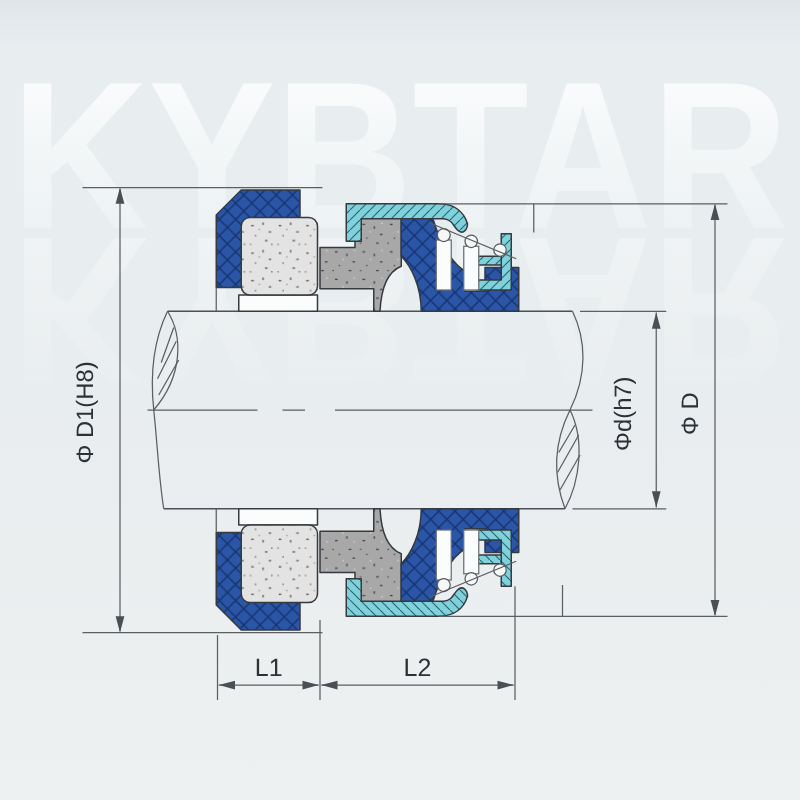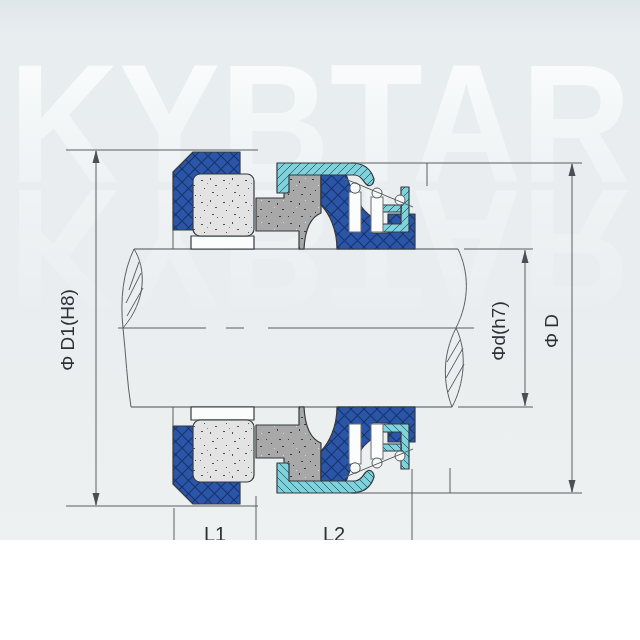--- a/index.html
+++ b/index.html
@@ -1,18 +1,18 @@
 <!DOCTYPE html>
 <html><head>
 <meta charset="utf-8">
 <style>
   html,body{margin:0;padding:0;}
   .stage{
     position:relative;
-    width:640px;height:540px;
+    width:640px;height:640px;
     overflow:hidden;
     background:linear-gradient(180deg,#dfe6ea 0%,#e8edf0 6%,#e9edef 55%,#eef1f1 100%);
     font-family:"Liberation Sans", sans-serif;
   }
   svg{display:block;}
   .comp{stroke:#343a3f;stroke-width:1.2;stroke-linejoin:round;}
   .thin{stroke:#5a5f63;stroke-width:1;fill:none;}
   .outline{stroke:#4a5055;stroke-width:1.2;fill:none;}
   .dimtext{fill:#2c3136;font-size:19px;}
   .ltext{fill:#2c3136;font-size:20px;}

